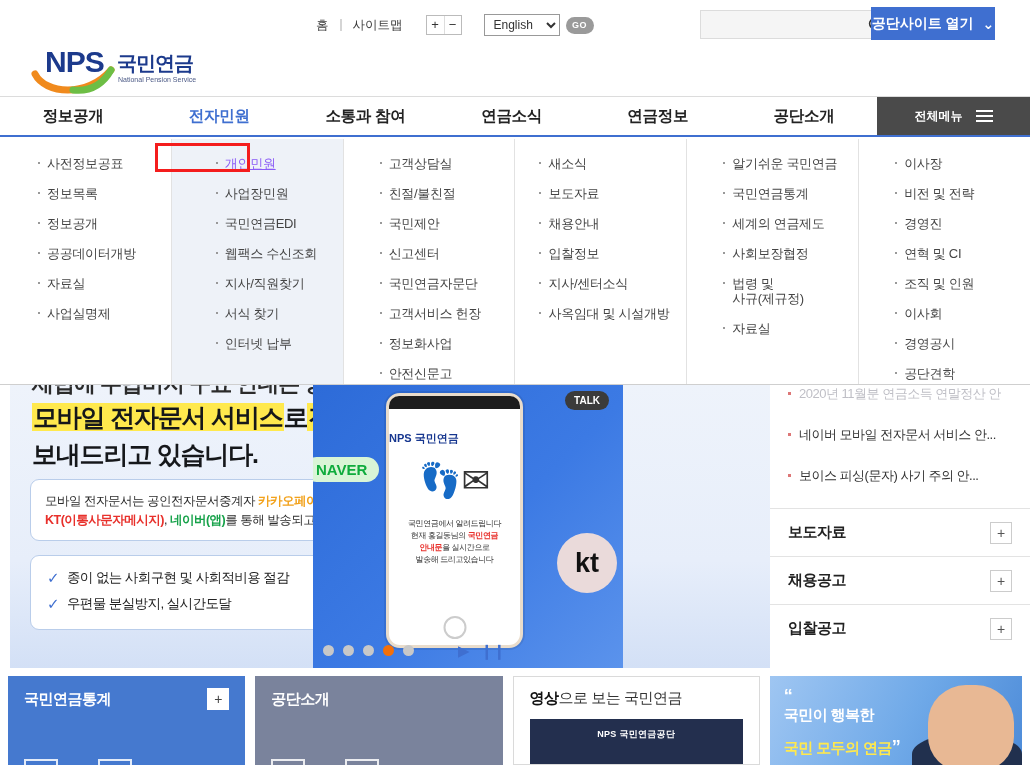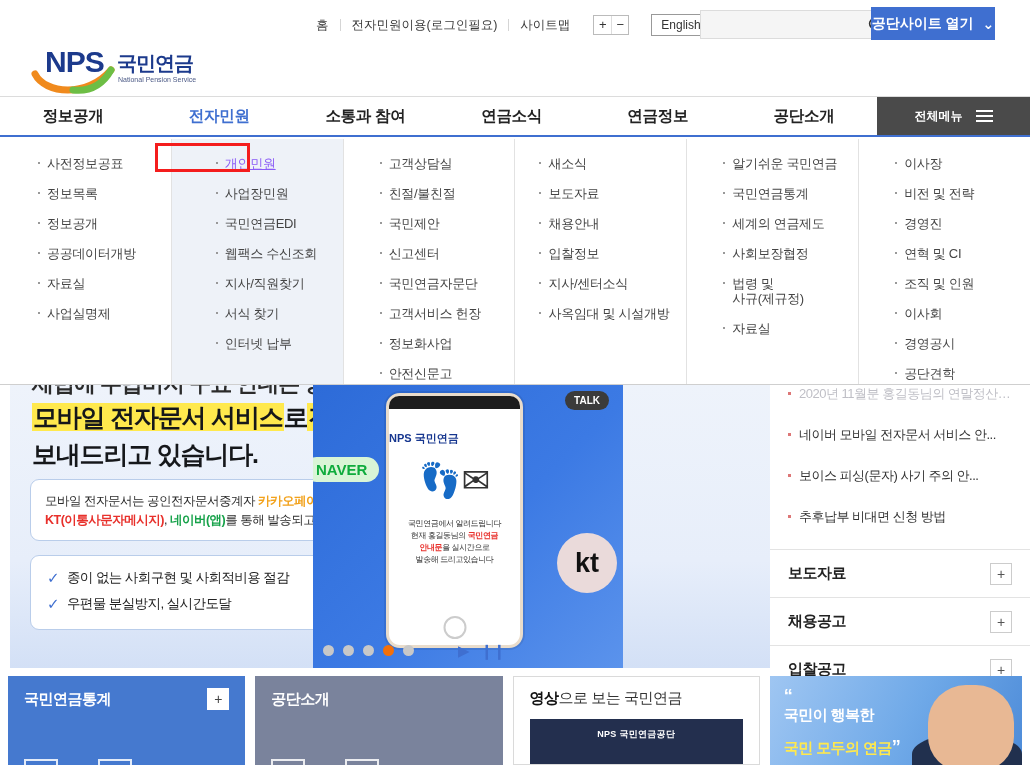--- a/index.html
+++ b/index.html
@@ -274,21 +274,20 @@
         <text x="90" y="28" font-family="Liberation Sans, sans-serif" font-size="20" font-weight="bold" fill="#1c3a8c" letter-spacing="-1">국민연금</text>
         <text x="91" y="40" font-family="Liberation Sans, sans-serif" font-size="7" fill="#4c5a86">National Pension Service</text>
         <path d="M8,32 C18,52 60,56 84,28" stroke="#f08a1d" stroke-width="7" fill="none" stroke-linecap="round"></path>
         <path d="M46,48 C64,50 76,42 84,28" stroke="#6dbe45" stroke-width="7" fill="none" stroke-linecap="round"></path>
       </svg>
     </div>
 
     <div class="util-row">
       <a class="util-link" href="#">홈</a>
       <span class="util-sep"></span>
-      <a class="util-link" href="#">전자민원이용(로그인필요)</a>
       <span class="util-sep"></span>
       <a class="util-link" href="#">사이트맵</a>
 
       <div class="fontsize-box">
         <button class="fontsize-btn">+</button>
         <button class="fontsize-btn">−</button>
       </div>
 
       <select class="lang-select">
         <option>English</option>
@@ -385,24 +384,23 @@
         <span class="dot"></span>
       </div>
       <div class="banner-ctrl">
         <span>▶</span>
         <span>❙❙</span>
       </div>
     </div>
 
     <div class="rightcol">
       <ul class="notice-list">
-        <li class="notice-li cut">2020년 11월분 홍길동님의 연말정산 안</li>
+        <li class="notice-li cut">2020년 11월분 연금소득 연말정산 안</li>
         <li class="notice-li">네이버 모바일 전자문서 서비스 안...</li>
         <li class="notice-li">보이스 피싱(문자) 사기 주의 안...</li>
-        <li class="notice-li">추후납부 비대면 신청 방법</li>
       </ul>
 
       <div class="acc-item">
         <span class="acc-label">보도자료</span>
         <button class="plus-btn">+</button>
       </div>
       <div class="acc-item">
         <span class="acc-label">채용공고</span>
         <button class="plus-btn">+</button>
       </div>

